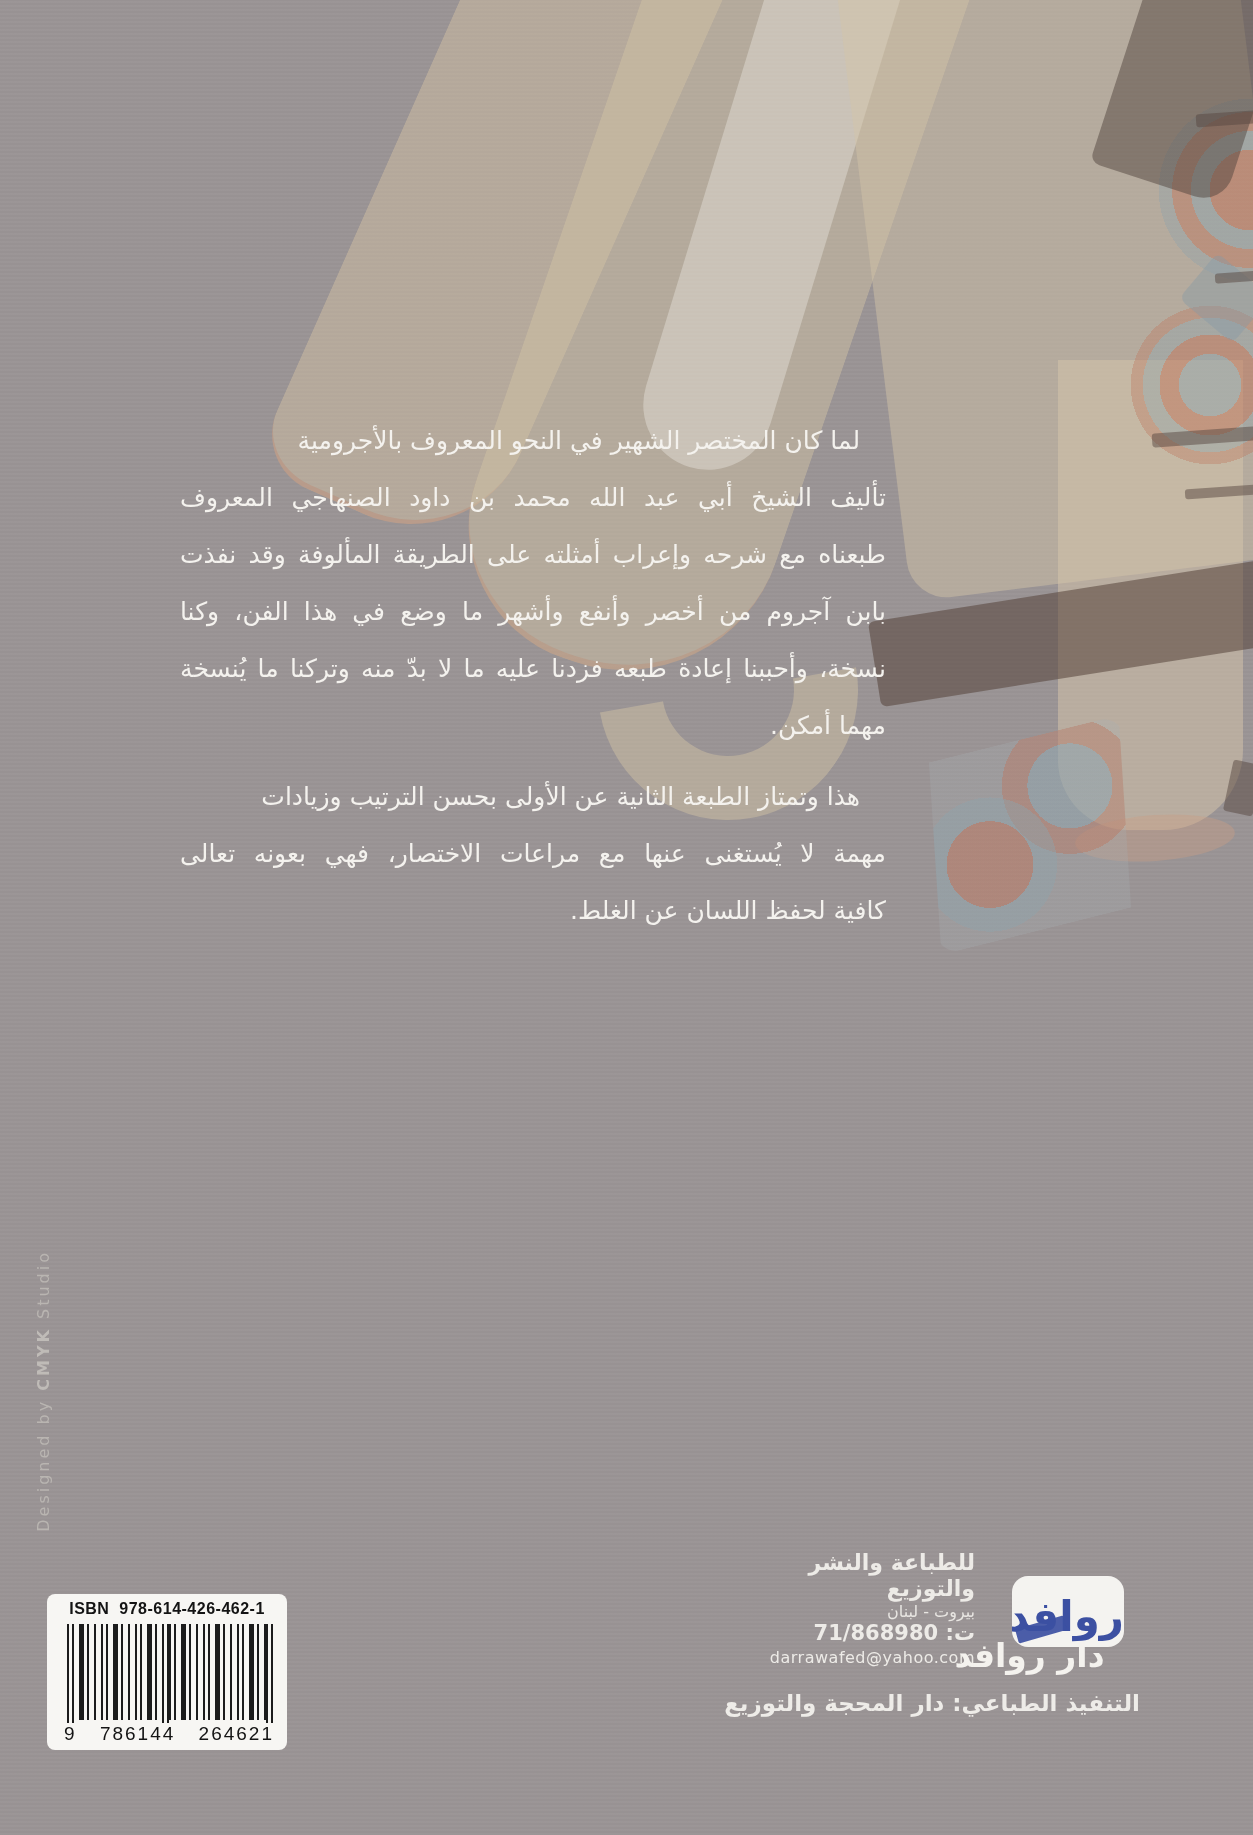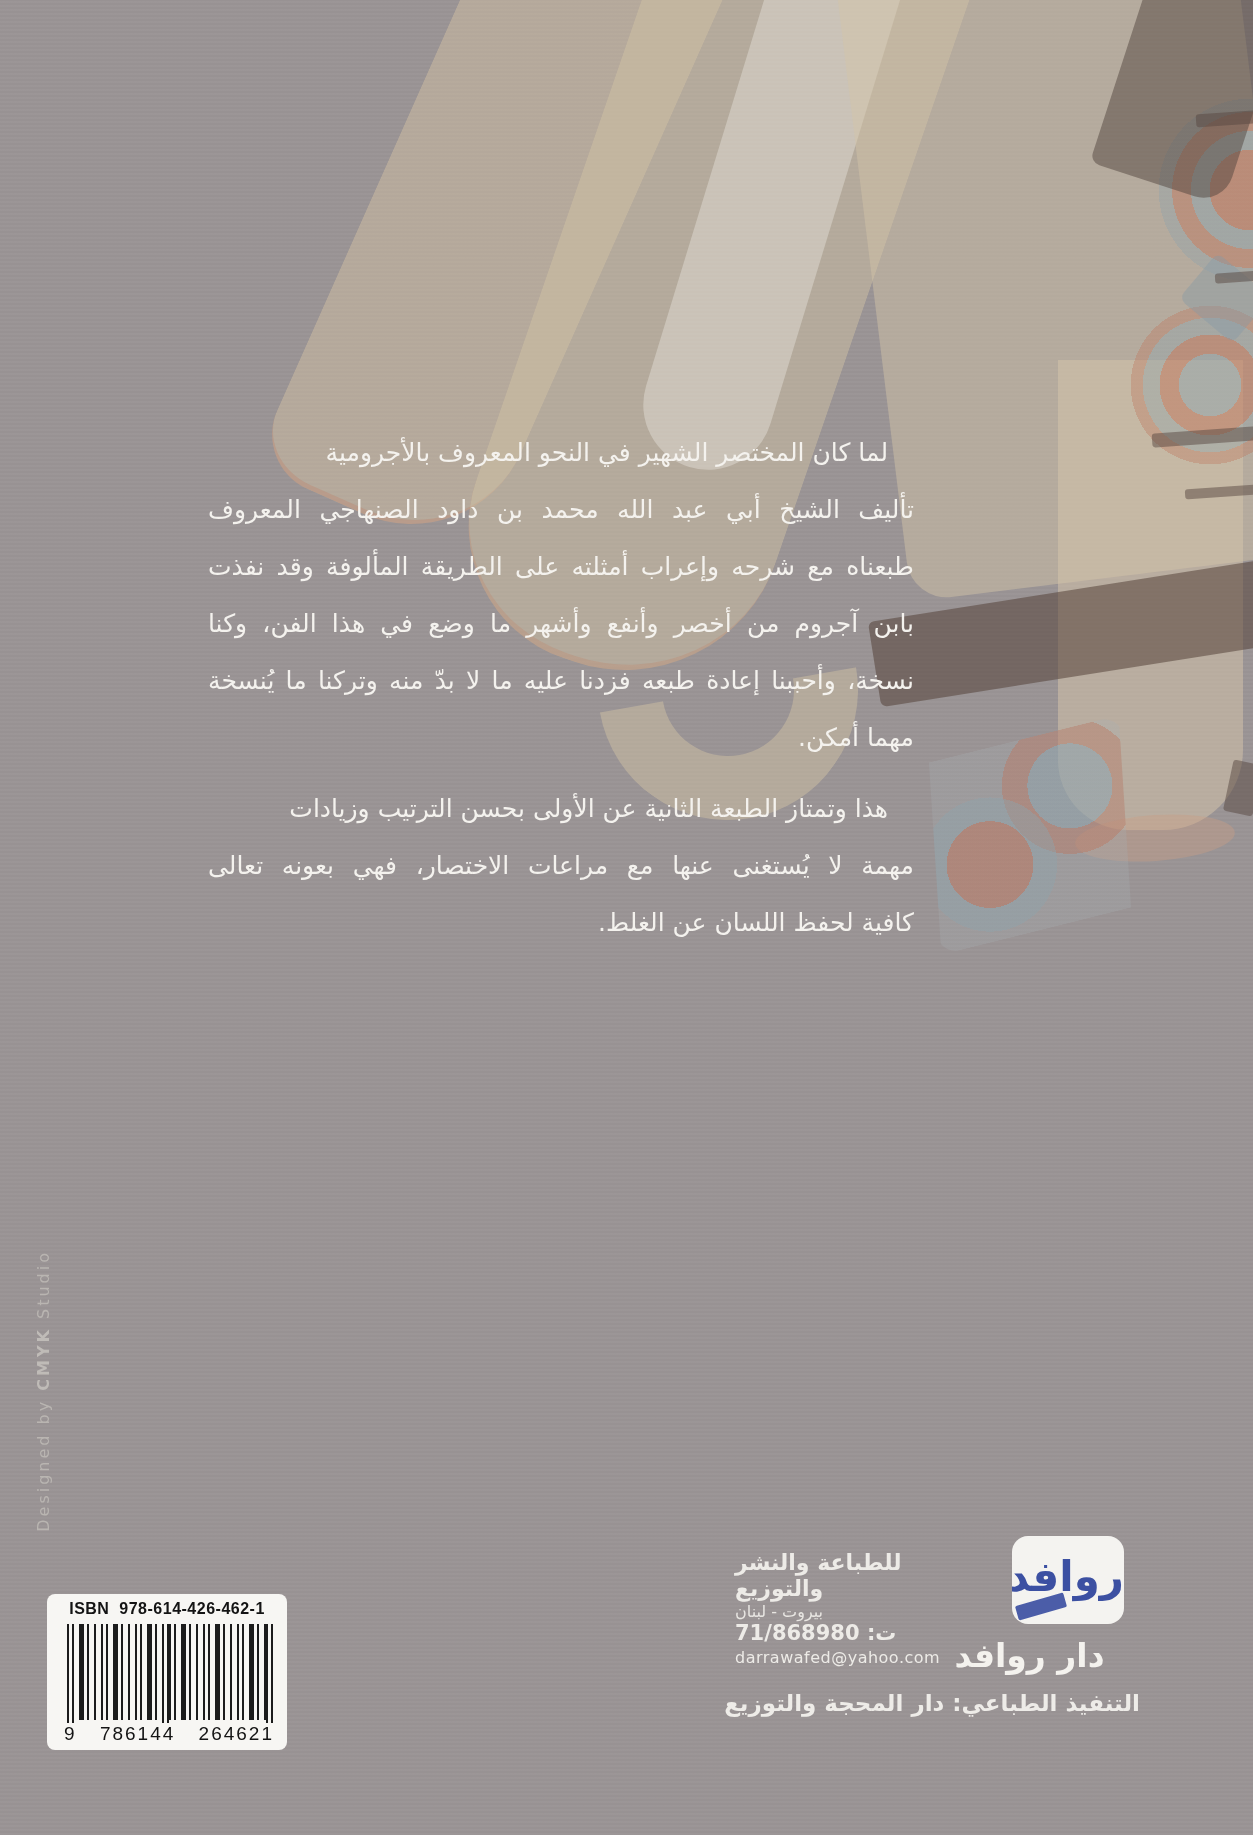--- a/index.html
+++ b/index.html
@@ -52,22 +52,22 @@
     background:rgba(70,55,48,.5);border-radius:0 0 30px 10px;}
   .stroke{background:rgba(75,58,50,.5);border-radius:3px;transform:rotate(-4deg);}
   .s1{left:1196px;top:112px;width:70px;height:13px;}
   .s2{left:1215px;top:272px;width:50px;height:10px;}
   .s3{left:1152px;top:430px;width:104px;height:14px;}
   .s4{left:1185px;top:487px;width:72px;height:10px;}
   .s5{left:1228px;top:762px;width:30px;height:52px;transform:rotate(12deg);}
 
   
   .blurb{
-    position:absolute;left:180px;top:424px;width:706px;
-    direction:rtl;color:#f4f2ee;font-size:25px;margin-left:28px;
+    position:absolute;left:180px;top:412px;width:706px;
+    direction:rtl;color:#f4f2ee;font-size:25px;
   }
   .blurb .para2{margin-top:14px;}
   .jline{line-height:57px;text-align:justify;text-align-last:justify;}
   .rline{line-height:57px;text-align:right;}
   .indent{padding-right:26px;box-sizing:border-box;}
 
   
   .side-credit{
     position:absolute;left:34px;bottom:303px;
     writing-mode:vertical-rl;transform:rotate(180deg);
@@ -92,26 +92,26 @@
       #1c1c1c 20px 22px, transparent 22px 27px,
       #1c1c1c 27px 29px, transparent 29px 34px);}
   .guard{position:absolute;top:30px;width:2px;height:110px;background:#1c1c1c;}
   .g1{left:20px;} .g2{left:25px;} .g3{left:115px;} .g4{left:120px;} .g5{left:219px;} .g6{left:224px;}
   .digits{position:absolute;bottom:5px;left:14px;right:10px;display:flex;justify-content:space-between;
     font-size:19px;letter-spacing:2px;}
   .digits span{background:#f7f6f3;padding:0 3px;line-height:22px;}
 
   
   .pub-col{position:absolute;left:735px;top:1550px;width:240px;direction:rtl;
-    text-align:left;color:#edebe7;}
+    text-align:right;color:#edebe7;}
   .pub-tagline{font-size:22px;font-weight:bold;line-height:26px;}
   .pub-loc{font-size:16px;opacity:.95;}
   .pub-phone{font-size:21px;font-weight:bold;}
   .pub-email{font-size:16px;margin-top:3px;direction:ltr;letter-spacing:.5px;}
-  .logo-box{position:absolute;left:1012px;top:1536px;width:112px;height:88px;
+  .logo-box{position:absolute;left:1012px;top:1576px;width:112px;height:71px;
     background:#f4f3f0;border-radius:16px;overflow:hidden;}
   .logo-mono{position:absolute;inset:0;direction:rtl;text-align:center;
     font-size:42px;font-weight:bold;line-height:82px;color:#3c50a2;}
   .logo-wedge{position:absolute;left:4px;bottom:10px;width:50px;height:15px;
     background:#3c50a2;transform:rotate(-16deg);border-radius:2px;opacity:.92;}
   .pub-name{position:absolute;left:942px;top:1636px;width:175px;direction:rtl;
     text-align:center;font-size:33px;font-weight:bold;color:#f4f2ee;}
   .print-line{position:absolute;right:113px;top:1690px;direction:rtl;
     font-size:23px;font-weight:bold;color:#eeece8;}
 </style>

